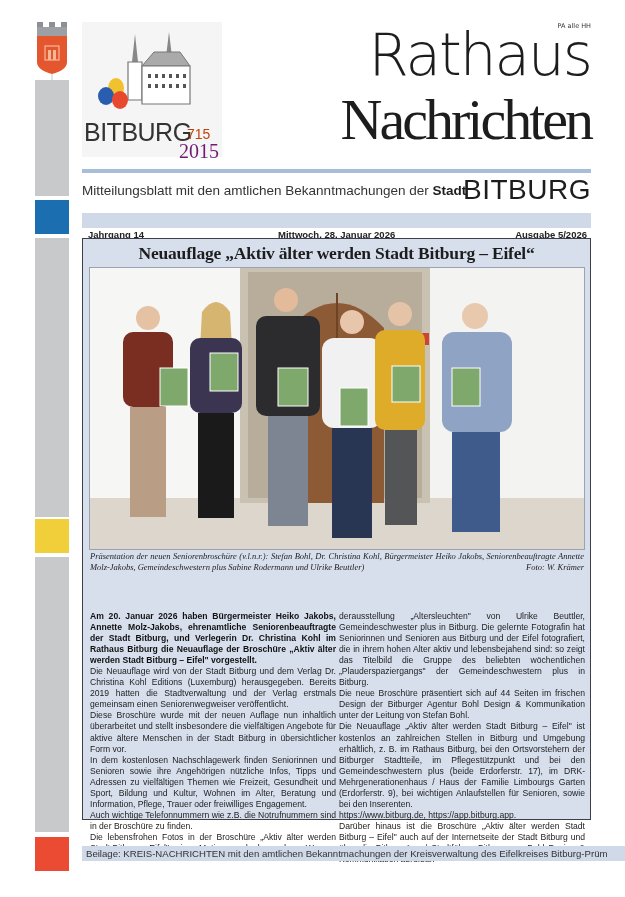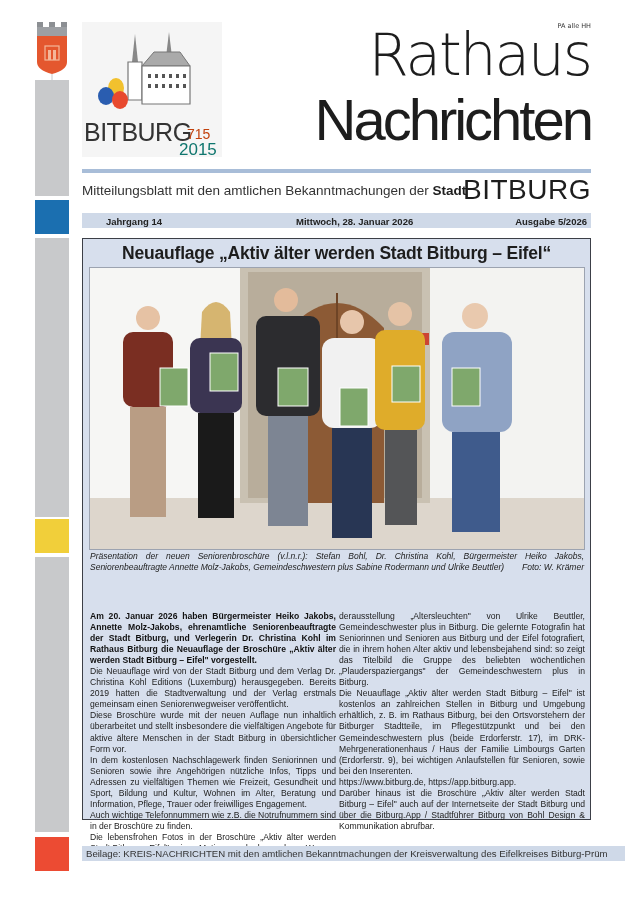--- a/index.html
+++ b/index.html
@@ -13,44 +13,44 @@
   .stripe.yellow { background: #f1cf3a; }
   .stripe.red { background: #ec4b33; }
 
   
   .coat { position: absolute; left: 35px; top: 22px; width: 34px; height: 58px; }
 
   
   .logo { position: absolute; left: 82px; top: 22px; width: 140px; height: 135px; background: #f5f5f5; }
   .logo-word { position: absolute; left: 2px; top: 96px; font-family: "Liberation Sans", sans-serif; font-size: 25px; color: #333; letter-spacing: -0.5px; }
   .logo-yr1 { position: absolute; left: 105px; top: 104px; font-family: "Liberation Sans", sans-serif; font-size: 14px; color: #c2410c; }
-  .logo-yr2 { position: absolute; left: 97px; top: 118px; font-family: Liberation Sans, sans-serif; font-size: 17px; color: #0f766e; }
+  .logo-yr2 { position: absolute; left: 97px; top: 118px; font-family: Liberation Serif, serif; font-size: 20px; color: #701a75; }
 
   .pa { position: absolute; right: 34px; top: 22px; font-size: 6.5px; color: #333; }
 
   .title1 { position: absolute; right: 34px; top: 26px; font-family: "DejaVu Sans", sans-serif; font-weight: 300; font-size: 58px; letter-spacing: -2px; color: #1d1d1d; line-height: 1; }
-  .title2 { position: absolute; right: 34px; top: 91px; font-family: Liberation Sans, sans-serif; font-size: 58px; letter-spacing: -3px; color: #1d1d1d; line-height: 1; }
+  .title2 { position: absolute; right: 34px; top: 91px; font-family: Liberation Serif, serif; font-size: 58px; letter-spacing: -3px; color: #1d1d1d; line-height: 1; }
 
   .rule { position: absolute; left: 82px; top: 169px; width: 509px; height: 4px; background: #a8bdd8; }
 
   .subtitle { position: absolute; left: 82px; top: 183px; font-family: "Liberation Sans", sans-serif; font-size: 13.5px; color: #333; }
   .subtitle b { font-weight: bold; color: #1d1d1d; }
   .city { position: absolute; right: 34px; top: 174px; font-family: "Liberation Sans", sans-serif; font-size: 28px; color: #1d1d1d; letter-spacing: 0.5px; }
 
   .infobar { position: absolute; left: 82px; top: 213px; width: 509px; height: 15px; background: #cfd9e8; font-family: "Liberation Sans", sans-serif; font-weight: bold; font-size: 9.5px; color: #222; }
-  .infobar span { position: absolute; top: 3px; margin-left: 18px; }
+  .infobar span { position: absolute; top: 16px; }
   .ib-l { left: 6px; }
   .ib-c { left: 196px; }
   .ib-r { right: 4px; }
 
   .article { position: absolute; left: 82px; top: 238px; width: 509px; height: 582px; background: #d7dfed; border: 1.5px solid #3c3f47; }
-  .headline { position: absolute; left: 0; right: 0; top: 4px; text-align: center; font-family: Liberation Sans, sans-serif; font-weight: bold; font-size: 17.5px; color: #1d1d1d; letter-spacing: -0.2px; }
+  .headline { position: absolute; left: 0; right: 0; top: 4px; text-align: center; font-family: Liberation Serif, serif; font-weight: bold; font-size: 17.5px; color: #1d1d1d; letter-spacing: -0.2px; }
 
   .photo { position: absolute; left: 6px; top: 28px; width: 496px; height: 283px; overflow: hidden; background: #eeeeec; border: 1px solid #9ca3b0; }
-  .caption { position: absolute; left: 7px; top: 312px; width: 494px; font-family: Liberation Sans, sans-serif; font-style: italic; font-size: 8.5px; line-height: 11px; color: #222; text-align: justify; }
+  .caption { position: absolute; left: 7px; top: 312px; width: 494px; font-family: Liberation Serif, serif; font-style: italic; font-size: 8.5px; line-height: 11px; color: #222; text-align: justify; }
   .caption .credit { position: absolute; right: 0; top: 11px; }
 
   .col { position: absolute; top: 340px; width: 246px; font-family: "Liberation Sans", sans-serif; font-size: 8.6px; line-height: 11.05px; color: #222; text-align: justify; margin-top: 32px; }
   .col.left { left: 7px; }
   .col.right { left: 256px; }
   .col p { margin: 0; }
   .col .lead { font-weight: bold; color: #111; }
 
   .supplement { position: absolute; left: 82px; top: 846px; width: 594px; height: 15px; background: #cfd9e8; font-family: "Liberation Sans", sans-serif; font-size: 9.6px; color: #333; padding-left: 4px; line-height: 15px; white-space: nowrap; }
 </style>
@@ -177,19 +177,20 @@
     <p class="lead">Am 20. Januar 2026 haben Bürgermeister Heiko Jakobs, Annette Molz-Jakobs, ehrenamtliche Seniorenbeauftragte der Stadt Bitburg, und Verlegerin Dr. Christina Kohl im Rathaus Bitburg die Neuauflage der Broschüre „Aktiv älter werden Stadt Bitburg – Eifel" vorgestellt.</p>
     <p>Die Neuauflage wird von der Stadt Bitburg und dem Verlag Dr. Christina Kohl Editions (Luxemburg) herausgegeben. Bereits 2019 hatten die Stadtverwaltung und der Verlag erstmals gemeinsam einen Seniorenwegweiser veröffentlicht.</p>
     <p>Diese Broschüre wurde mit der neuen Auflage nun inhaltlich überarbeitet und stellt insbesondere die vielfältigen Angebote für aktive ältere Menschen in der Stadt Bitburg in übersichtlicher Form vor.</p>
     <p>In dem kostenlosen Nachschlagewerk finden Seniorinnen und Senioren sowie ihre Angehörigen nützliche Infos, Tipps und Adressen zu vielfältigen Themen wie Freizeit, Gesundheit und Sport, Bildung und Kultur, Wohnen im Alter, Beratung und Information, Pflege, Trauer oder freiwilliges Engagement.</p>
     <p>Auch wichtige Telefonnummern wie z.B. die Notrufnummern sind in der Broschüre zu finden.</p>
     <p>Die lebensfrohen Fotos in der Broschüre „Aktiv älter werden Stadt Bitburg – Eifel" zeigen Motive aus der besonderen Wan-</p>
   </div>
 
   <div class="col right">
     <p>derausstellung „Altersleuchten" von Ulrike Beuttler, Gemeindeschwester plus in Bitburg. Die gelernte Fotografin hat Seniorinnen und Senioren aus Bitburg und der Eifel fotografiert, die in ihrem hohen Alter aktiv und lebensbejahend sind: so zeigt das Titelbild die Gruppe des beliebten wöchentlichen „Plauderspaziergangs" der Gemeindeschwestern plus in Bitburg.</p>
+    <p>Die neue Broschüre präsentiert sich auf 44 Seiten im frischen Design der Bitburger Agentur Bohl Design &amp; Kommunikation unter der Leitung von Stefan Bohl.</p>
     <p>Die Neuauflage „Aktiv älter werden Stadt Bitburg – Eifel" ist kostenlos an zahlreichen Stellen in Bitburg und Umgebung erhältlich, z. B. im Rathaus Bitburg, bei den Ortsvorstehern der Bitburger Stadtteile, im Pflegestützpunkt und bei den Gemeindeschwestern plus (beide Erdorferstr. 17), im DRK-Mehrgenerationenhaus / Haus der Familie Limbourgs Garten (Erdorferstr. 9), bei wichtigen Anlaufstellen für Senioren, sowie bei den Inserenten.</p>
     <p>https://www.bitburg.de, https://app.bitburg.app.</p>
     <p>Darüber hinaus ist die Broschüre „Aktiv älter werden Stadt Bitburg – Eifel" auch auf der Internetseite der Stadt Bitburg und über die Bitburg.App / Stadtführer Bitburg von Bohl Design &amp; Kommunikation abrufbar.</p>
   </div>
 </div>
 
 <div class="supplement">Beilage: KREIS-NACHRICHTEN mit den amtlichen Bekanntmachungen der Kreisverwaltung des Eifelkreises Bitburg-Prüm</div>
 
 </body></html>

